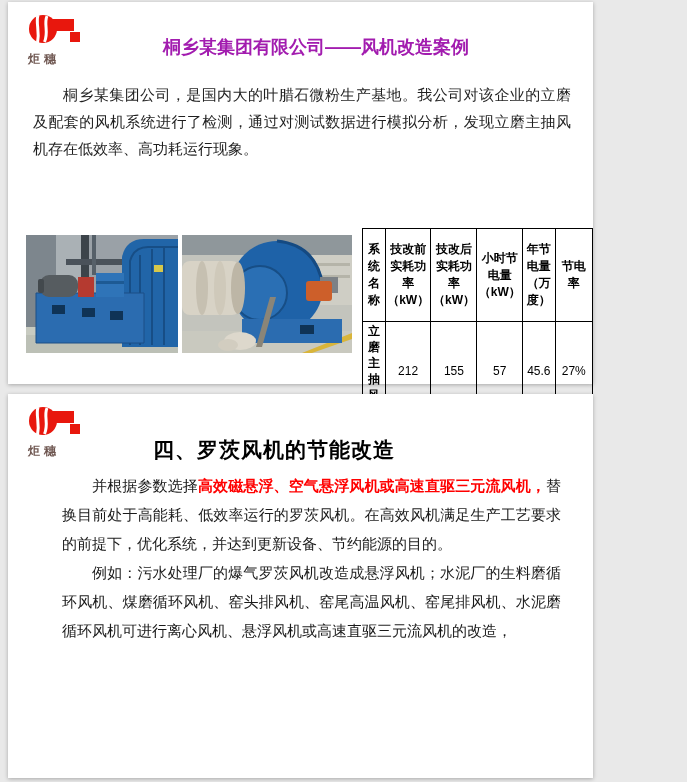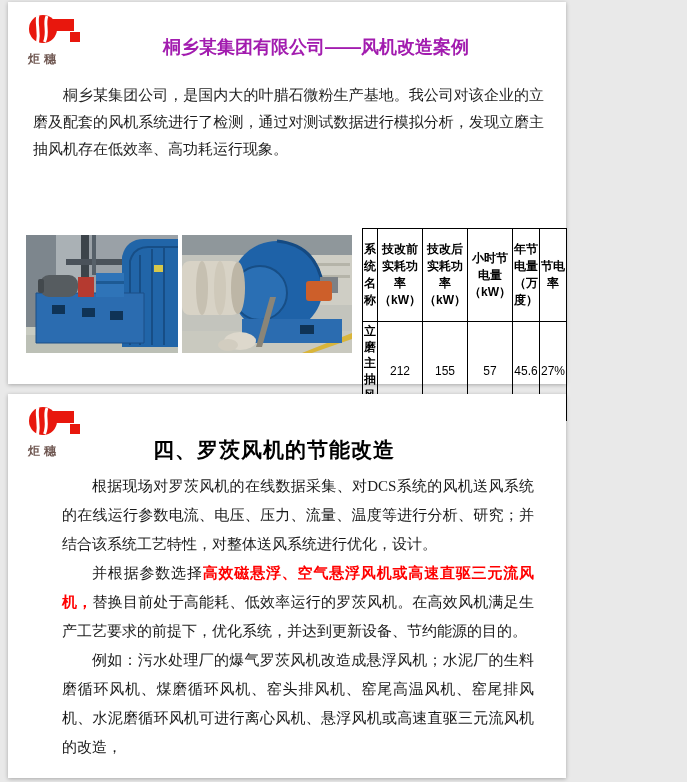--- a/index.html
+++ b/index.html
@@ -6,20 +6,21 @@
   body{
     width:687px;height:782px;
     background:#e9e9e9;
     position:relative;
     overflow:hidden;
     font-family:"Liberation Serif","DejaVu Serif",serif;
   }
   .page{
     position:absolute;left:8px;width:558px;background:#ffffff;
     box-shadow:0 1px 4px rgba(0,0,0,0.28);
+    padding-left:27px;
   }
   .page1{top:2px;height:382px;}
   .page2{top:394px;height:384px;}
 
   .logo{position:absolute;left:20px;top:10px;width:60px;}
   .logo-text{
     color:#6e5650;font-weight:bold;font-size:12px;letter-spacing:4px;
     margin-top:1px;font-family:"Liberation Sans","DejaVu Sans",sans-serif;
   }
 
@@ -181,19 +182,18 @@
         <path d="M19 4 C15.5 12 21 20 16.5 30" stroke="#ffffff" stroke-width="3" fill="none"></path>
         <rect x="25" y="7" width="21" height="12" fill="#e8170d"></rect>
         <rect x="42" y="20" width="10" height="10" fill="#e8170d"></rect>
       </svg>
       <div class="logo-text">炬穗</div>
     </div>
 
     <h2 class="p2-title">四、罗茨风机的节能改造</h2>
 
     <div class="p2-body">
-      <p>根据现场对罗茨风机的在线数据采集、对DCS系统的风机送风系统的在线运行参数电流、电压、压力、流量、温度等进行分析、研究；并结合该系统工艺特性，对整体送风系统进行优化，设计。</p>
       <p><span>并根据参数选择</span><span class="red-bold">高效磁悬浮、空气悬浮风机或高速直驱三元流风机，</span><span>替换目前处于高能耗、低效率运行的罗茨风机。在高效风机满足生产工艺要求的前提下，优化系统，并达到更新设备、节约能源的目的。</span></p>
       <p>例如：污水处理厂的爆气罗茨风机改造成悬浮风机；水泥厂的生料磨循环风机、煤磨循环风机、窑头排风机、窑尾高温风机、窑尾排风机、水泥磨循环风机可进行离心风机、悬浮风机或高速直驱三元流风机的改造，</p>
     </div>
   </section>
 
 </div>
 
 </body></html>

